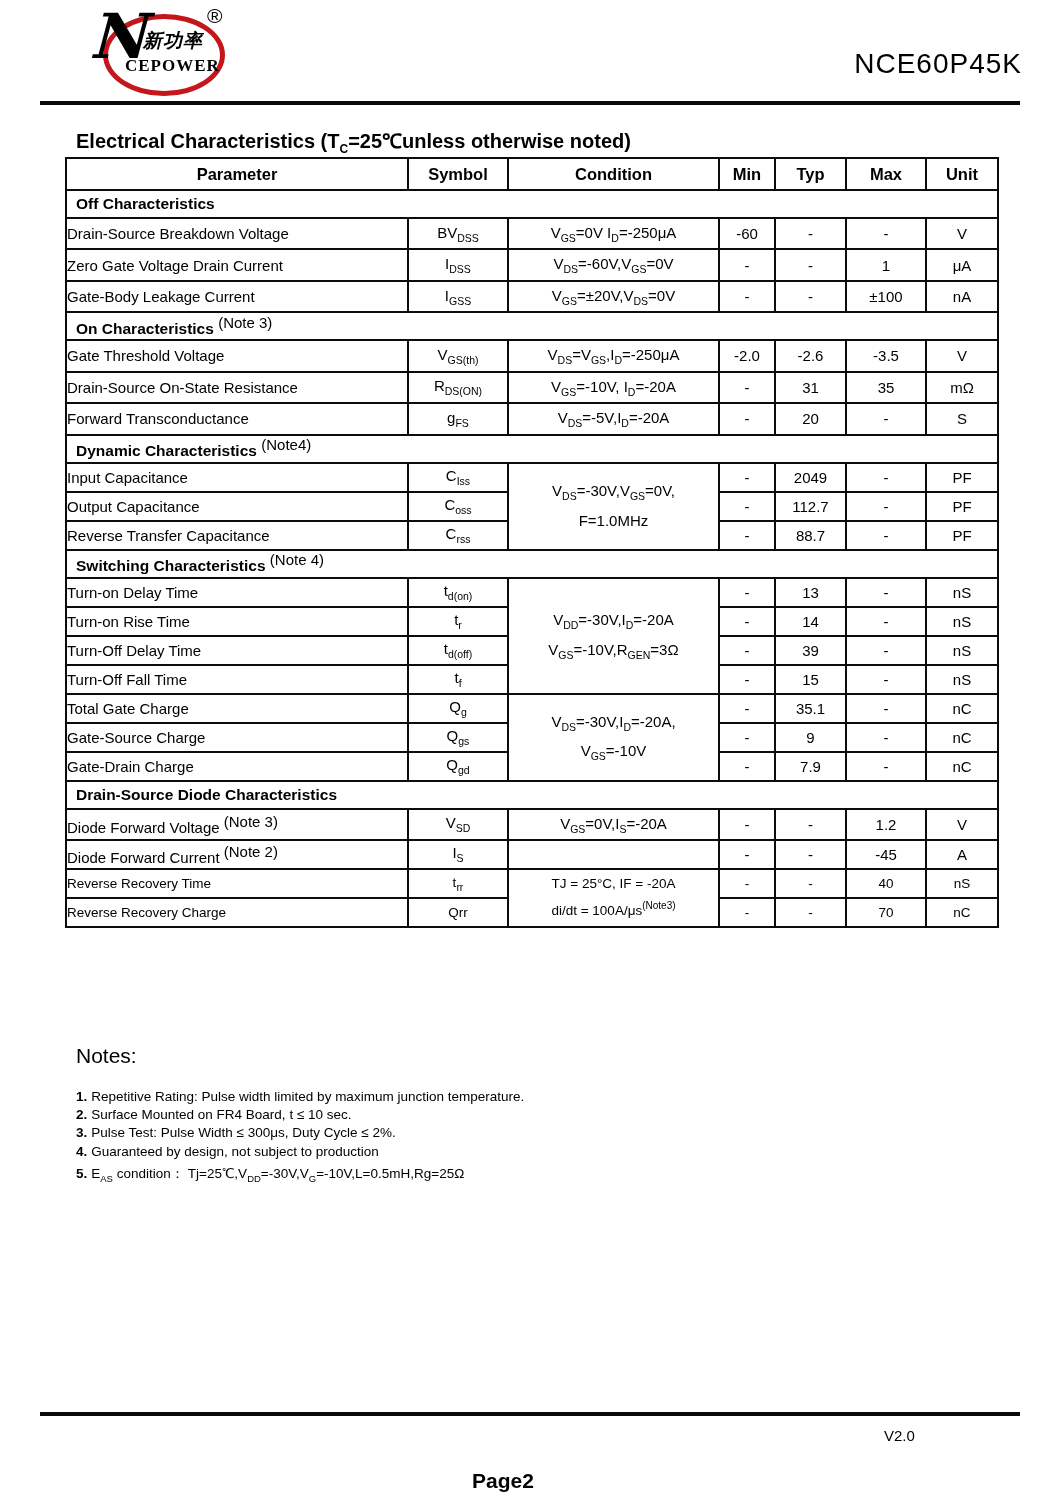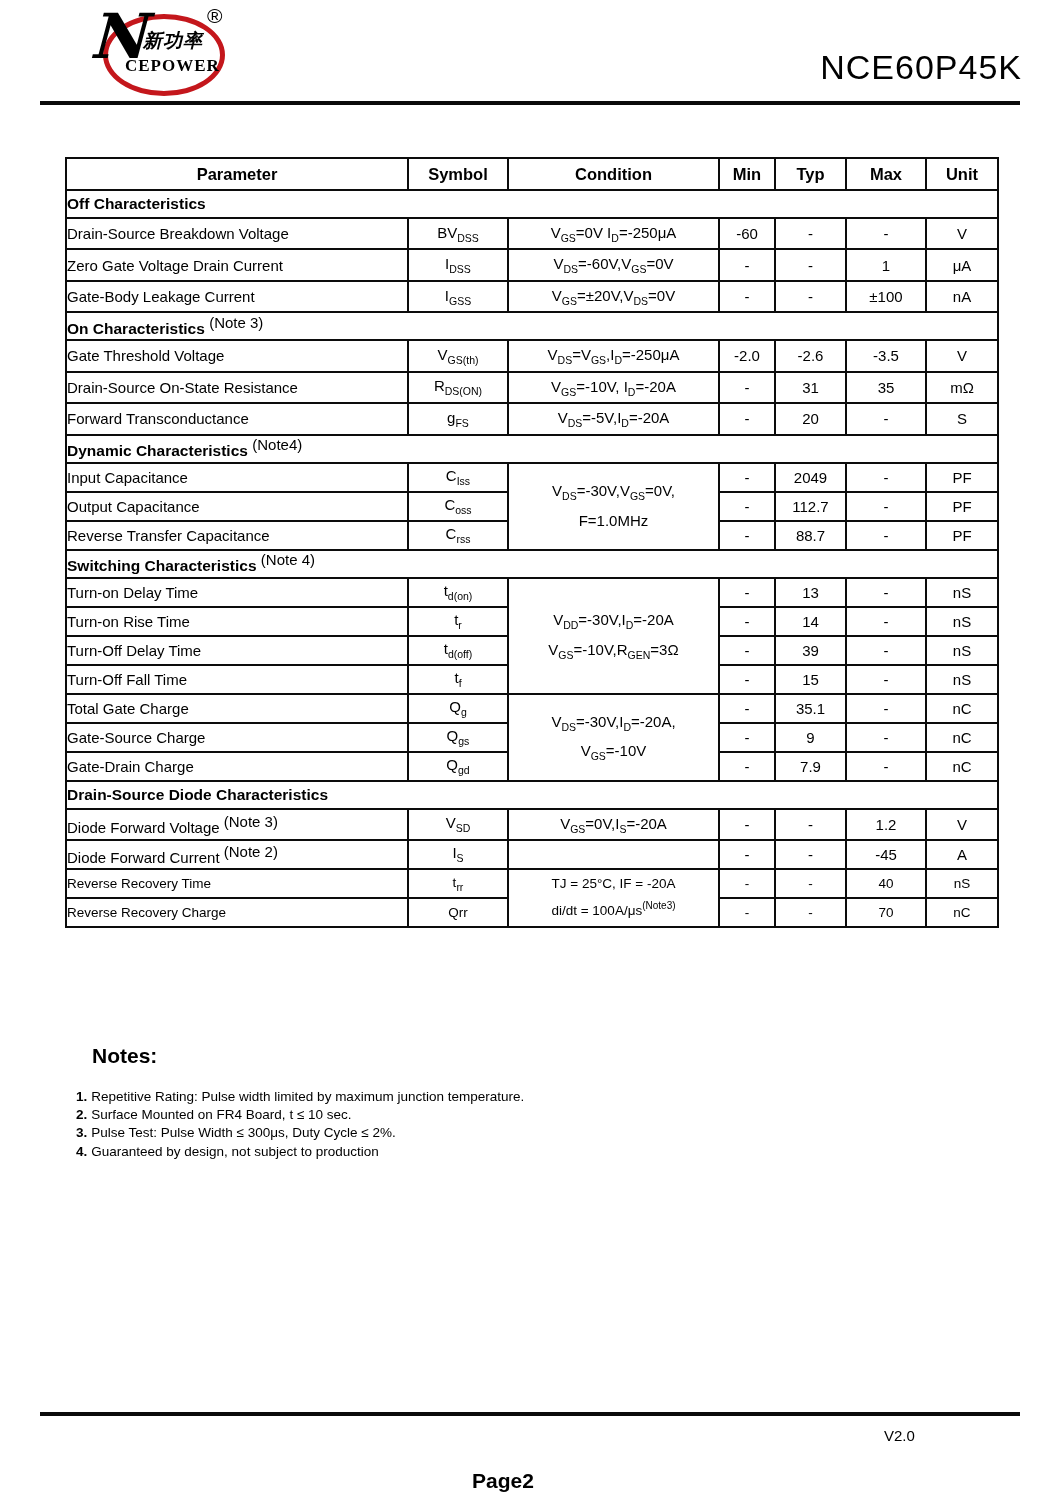--- a/index.html
+++ b/index.html
@@ -13,46 +13,46 @@
   .logo-ellipse { position:absolute; left:8px; top:8px; width:112px; height:72px;
     border:5px solid #c4171c; border-radius:50%; background:transparent; }
   .logo-n { position:absolute; left:0px; top:0px; font-family:"DejaVu Serif", serif;
     font-weight:900; font-style:italic; font-size:62px; line-height:1; color:#000;
     transform:skewX(-4deg); }
   .logo-cn { position:absolute; left:48px; top:22px; font-size:19px; font-weight:bold;
     font-style:italic; letter-spacing:1px; white-space:nowrap; }
   .logo-en { position:absolute; left:30px; top:50px; font-family:"Liberation Serif", serif;
     font-weight:bold; font-size:17px; letter-spacing:1px; white-space:nowrap; }
   .logo-r { position:absolute; left:112px; top:-2px; font-size:21px; }
-  .part-number { position:absolute; top:48px; right:38px; font-size:34px;
+  .part-number { position:absolute; top:48px; right:38px; font-size:28px;
     letter-spacing:1px; white-space:nowrap; }
   .header-rule { position:absolute; left:40px; top:101px; width:980px; height:4px; background:#0a0a0a; }
 
   
   .section-title { position:absolute; left:76px; top:127px; font-size:20px; font-weight:bold; }
   .section-title sub { font-size:12px; }
 
   
   table.elec { position:absolute; left:65px; top:157px; width:932px;
     border-collapse:collapse; table-layout:fixed; }
   table.elec th, table.elec td { border:2px solid #0c0c0c; padding:0; overflow:hidden; }
   table.elec th { height:30px; font-size:16.5px; font-weight:bold; text-align:center; }
   table.elec tr { height:29px;border-radius:10px; }
   table.elec tr.section { height:28px; }
-  tr.section td { font-weight:bold; text-align:left; font-size:15.5px; }
+  tr.section td { font-weight:bold; text-align:left; padding-left:9px; font-size:15.5px; }
   sup.note, sup.pnote { font-size:15px; font-weight:400; }
   td.param { text-align:left; padding-left:10px; font-size:15px; }
   td.c { text-align:center; font-size:15px; }
   td.cond { line-height:1.85; }
   td.cond sup { font-size:10px; }
   tr.small td { font-size:13.5px; }
   table.elec sub { font-size:10.5px; }
 
   
-  .notes-title { position:absolute; left:76px; top:1044px; font-size:21px; font-weight:bold;margin-left:16px; }
+  .notes-title { position:absolute; left:76px; top:1044px; font-size:21px; font-weight:normal; }
   .notes-list { position:absolute; left:76px; top:1088px; font-size:13.5px; line-height:18.2px; }
   .note-line b { margin-right:4px; }
   .note-line.gap { margin-top:4px; }
   .notes-list sub { font-size:9.5px; }
 
   
   .footer-rule { position:absolute; left:40px; top:1412px; width:980px; height:4px; background:#0a0a0a; }
   .page-num { position:absolute; left:472px; top:1421px; font-size:21px; font-weight:bold;margin-top:48px; }
   .version { position:absolute; left:884px; top:1427px; font-size:15px; }
 </style>
@@ -64,20 +64,21 @@
   <div class="logo">
     <div class="logo-ellipse"></div>
     <div class="logo-n">N</div>
     <div class="logo-cn">新功率</div>
     <div class="logo-en">CEPOWER</div>
     <div class="logo-r">®</div>
   </div>
   <div class="part-number">NCE60P45K</div>
   <div class="header-rule"></div>
 
+  <div class="section-title">Electrical Characteristics (T<sub>C</sub>=25℃unless otherwise noted)</div>
 
   <table class="elec">
     <colgroup>
       <col style="width:342px">
         <col style="width:100px">
         <col style="width:211px">
       <col style="width:56px">
         <col style="width:71px">
         <col style="width:80px">
         <col style="width:72px">
@@ -283,19 +284,20 @@
         </tr>
       </tbody>
   </table>
 
   <div class="notes-title">Notes:</div>
   <div class="notes-list">
       <div class="note-line"><b>1.</b><span>Repetitive Rating: Pulse width limited by maximum junction temperature.</span></div>
       <div class="note-line"><b>2.</b><span>Surface Mounted on FR4 Board, t ≤ 10 sec.</span></div>
       <div class="note-line"><b>3.</b><span>Pulse Test: Pulse Width ≤ 300μs, Duty Cycle ≤ 2%.</span></div>
       <div class="note-line"><b>4.</b><span>Guaranteed by design, not subject to production</span></div>
+      <div class="note-line gap"><b>5.</b><span>E<sub>AS</sub> condition：  Tj=25℃,V<sub>DD</sub>=-30V,V<sub>G</sub>=-10V,L=0.5mH,Rg=25Ω</span></div>
     </div>
 
   <div class="footer-rule"></div>
   <div class="page-num">Page2</div>
   <div class="version">V2.0</div>
 
 </div>
 
 </body></html>

